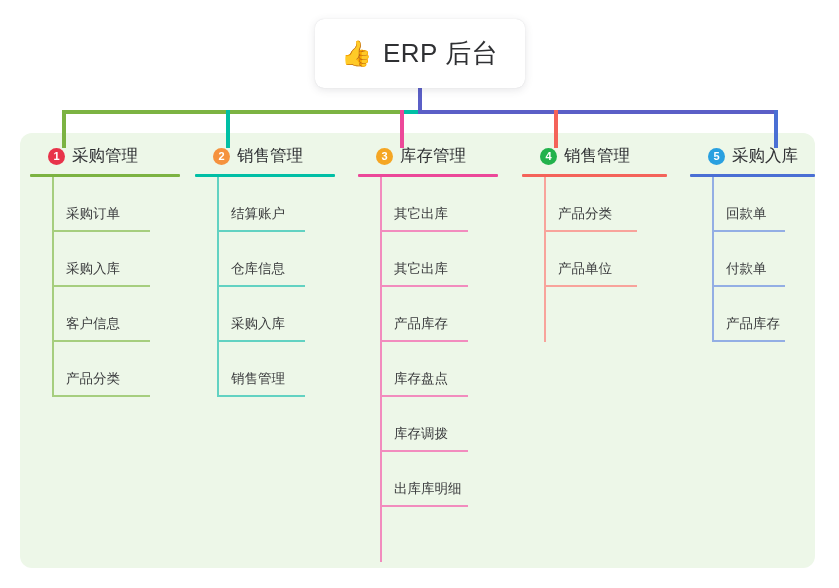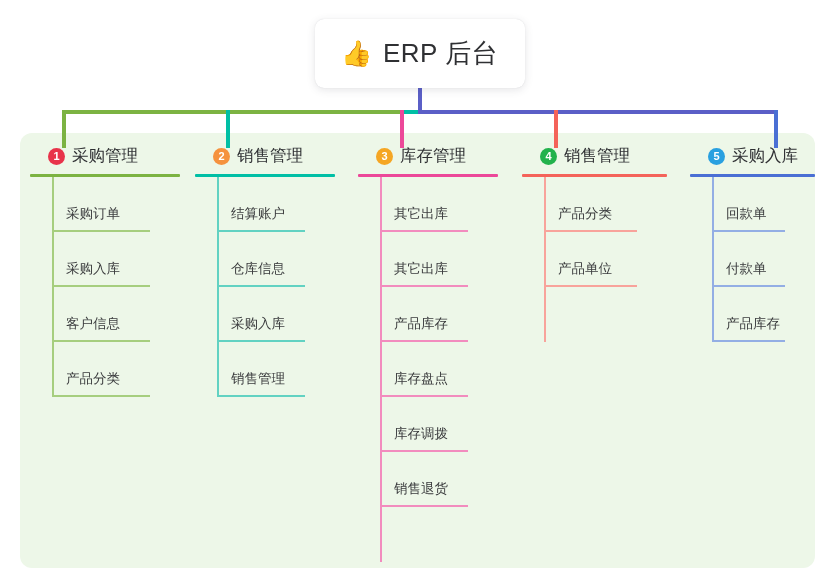--- a/index.html
+++ b/index.html
@@ -232,21 +232,21 @@
         </div>
         <div class="leaf">
           <div class="leaf-label">库存盘点</div>
           <div class="leaf-rule" style="background: rgb(242, 140, 190); width: 88px;"></div>
         </div>
         <div class="leaf">
           <div class="leaf-label">库存调拨</div>
           <div class="leaf-rule" style="background: rgb(242, 140, 190); width: 88px;"></div>
         </div>
         <div class="leaf">
-          <div class="leaf-label">销售退货</div>
+          <div class="leaf-label">出库库明细</div>
           <div class="leaf-rule" style="background: rgb(242, 140, 190); width: 88px;"></div>
         </div>
       </div>
     </div>
     <div class="column" style="left: 522px; width: 145px;">
       <div class="col-head">
         <span class="badge" style="background: rgb(34, 178, 76);">4</span>
         <span class="col-title">销售管理</span>
       </div>
       <div class="head-rule" style="background: rgb(244, 99, 90); width: 145px;"></div>

